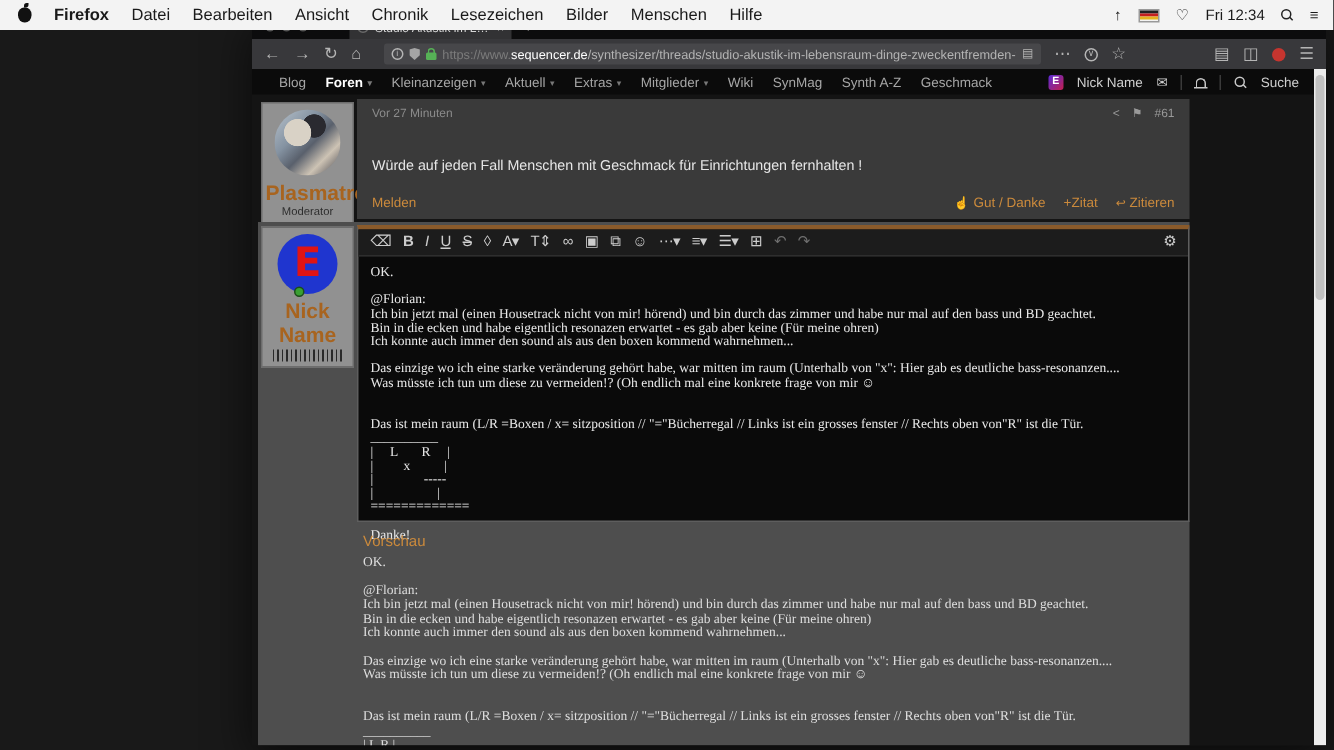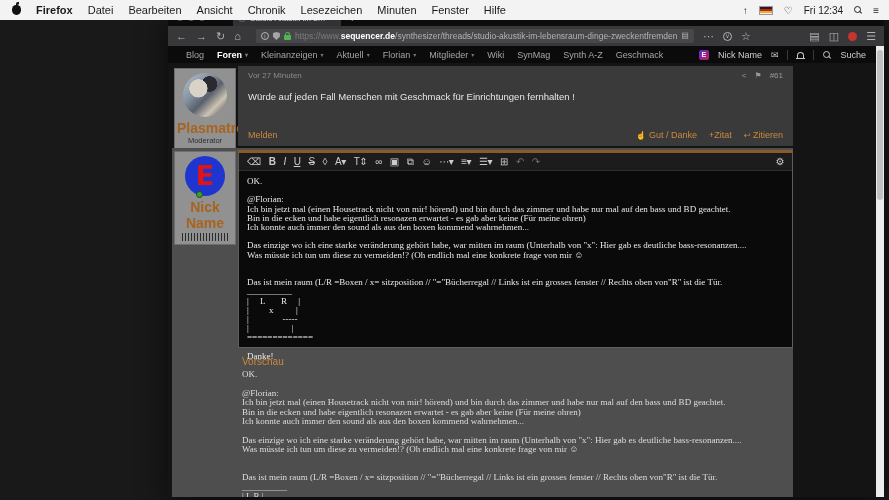--- a/index.html
+++ b/index.html
@@ -42,21 +42,21 @@
   .urlbar { width:438px; height:14px; background:#47474a; border-radius:2px; display:flex; align-items:center;
             gap:4px; padding:0 5px; margin-left:6px; }
   .circle-i { width:8px; height:8px; border:1px solid #b5b5b5; border-radius:50%; color:#b5b5b5;
               font-size:6px; line-height:6px; text-align:center; flex:none; }
   .shield { width:7px; height:8px; background:#a5a5a5; flex:none;
             clip-path:polygon(50% 0,100% 12%,100% 60%,50% 100%,0 60%,0 12%); }
   .lock { position:relative; width:7px; height:5px; background:#56b156; border-radius:1px; margin-top:3px; flex:none; }
   .lock::before { content:""; position:absolute; top:-3.4px; left:1.2px; width:2.6px; height:3.4px;
                   border:1px solid #56b156; border-bottom:none; border-radius:3px 3px 0 0; }
   .url { font-size:8.5px; color:#b3b3b3; white-space:nowrap; overflow:hidden; flex:1; }
-  .url b { color:#fff; font-weight:bold; }
+  .url b { color:#fff; font-weight:normal; }
   .url .dim { color:#7c7c7c; }
   .pocket { width:9px; height:9px; border:1px solid #b5b5b5; border-radius:50%; color:#b5b5b5;
             font-size:6px; line-height:7px; text-align:center; }
   .redcircle { width:9px; height:9px; border-radius:50%; background:#c6352f; }
   .nb-right { margin-left:auto; display:flex; align-items:center; gap:9px; }
 
   
   .page { position:absolute; left:0; top:36px; width:716px; height:451px; background:#141414; overflow:hidden; }
   .scrollbar { position:absolute; right:0; top:0; width:8px; height:451px; background:#ececec; z-index:5; }
   .scrollbar .thumb { position:absolute; left:1px; top:4px; width:6px; height:150px; background:#c1c1c1; border-radius:3px; }
@@ -81,21 +81,21 @@
   .avatar-photo { width:44px; height:44px; border-radius:50%; margin:0 auto;
        background:
          radial-gradient(circle at 35% 35%, #d9d2c6 0 22%, transparent 23%),
          radial-gradient(circle at 60% 25%, #2a2a30 0 18%, transparent 19%),
          linear-gradient(135deg,#b9c3cc 0%,#8593a2 35%,#59606c 55%,#cdc3b4 75%,#3c3c46 100%); }
   .uname { font-size:14px; font-weight:bold; color:#a8641f; margin-top:3px; }
   .utitle { font-size:7.5px; color:#2e2e2e; }
   .msg { flex:1; background:#3a3a3a; position:relative; padding:5px 10px; }
   .msg-head { display:flex; font-size:8px; color:#8b8b8b; }
   .msg-head .hic { display:flex; gap:8px; margin-left:auto; align-items:center; color:#9a9a9a; }
-  .msg-body { margin-top:10px; font-size:9.5px; color:#e6e6e6; line-height:14px; }
+  .msg-body { margin-top:24px; font-size:9.5px; color:#e6e6e6; line-height:14px; }
   .msg-foot { position:absolute; left:10px; right:10px; bottom:6px; display:flex; font-size:9px; }
   .olink { color:#cb8a3c; }
   .foot-right { margin-left:auto; display:flex; gap:12px; align-items:flex-end; }
   .foot-right .ic { font-size:8px; }
 
   
   .reply { position:absolute; left:4px; top:102px; width:621px; height:349px; background:#4e4e4e; }
   .reply-row { display:flex; }
   .reply .usercard { position:static; margin:3px 0 0 2px; }
   .nick-av { width:40px; height:40px; border-radius:50%; background:#1f35cf; margin:0 auto; position:relative; }
@@ -122,22 +122,22 @@
 
 <div class="menubar">
   <div class="left">
     <span class="apple"></span>
     <span class="app">Firefox</span>
     <span>Datei</span>
     <span>Bearbeiten</span>
     <span>Ansicht</span>
     <span>Chronik</span>
     <span>Lesezeichen</span>
-    <span>Minuten</span>
-    <span>Fenster</span>
+    <span>Bilder</span>
+    <span>Menschen</span>
     <span>Hilfe</span>
   </div>
   <div class="right">
     <span>↑</span>
     <span class="deflag">
         <span class="b1"></span>
         <span class="b2"></span>
         <span class="b3"></span>
       </span>
     <span>♡</span>
@@ -201,21 +201,21 @@
         </span>
       <span class="it">
           <span>Kleinanzeigen</span>
           <span class="caret">▾</span>
         </span>
       <span class="it">
           <span>Aktuell</span>
           <span class="caret">▾</span>
         </span>
       <span class="it">
-          <span>Florian</span>
+          <span>Extras</span>
           <span class="caret">▾</span>
         </span>
       <span class="it">
           <span>Mitglieder</span>
           <span class="caret">▾</span>
         </span>
       <span class="it">
           <span>Wiki</span>
         </span>
       <span class="it">

